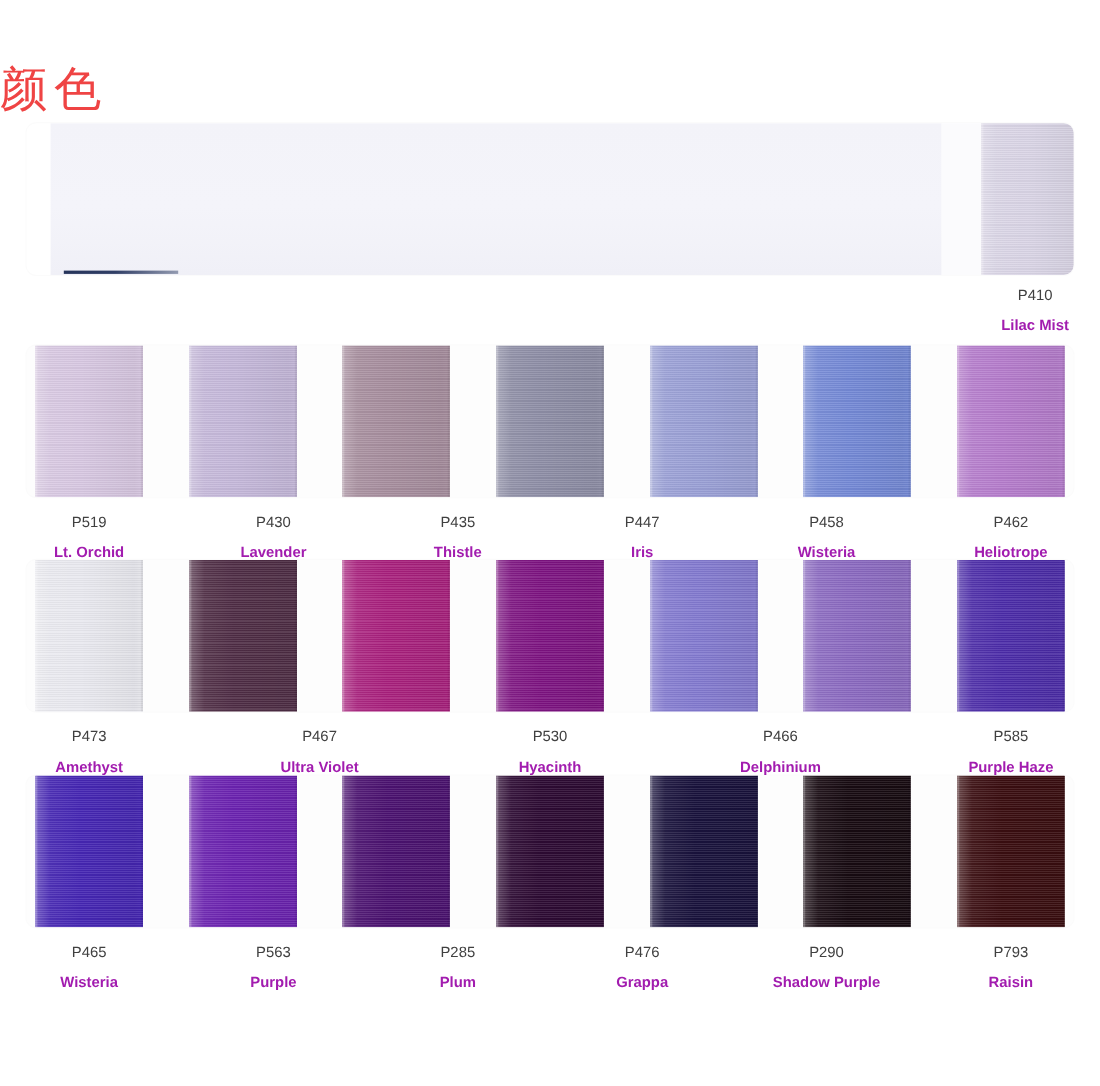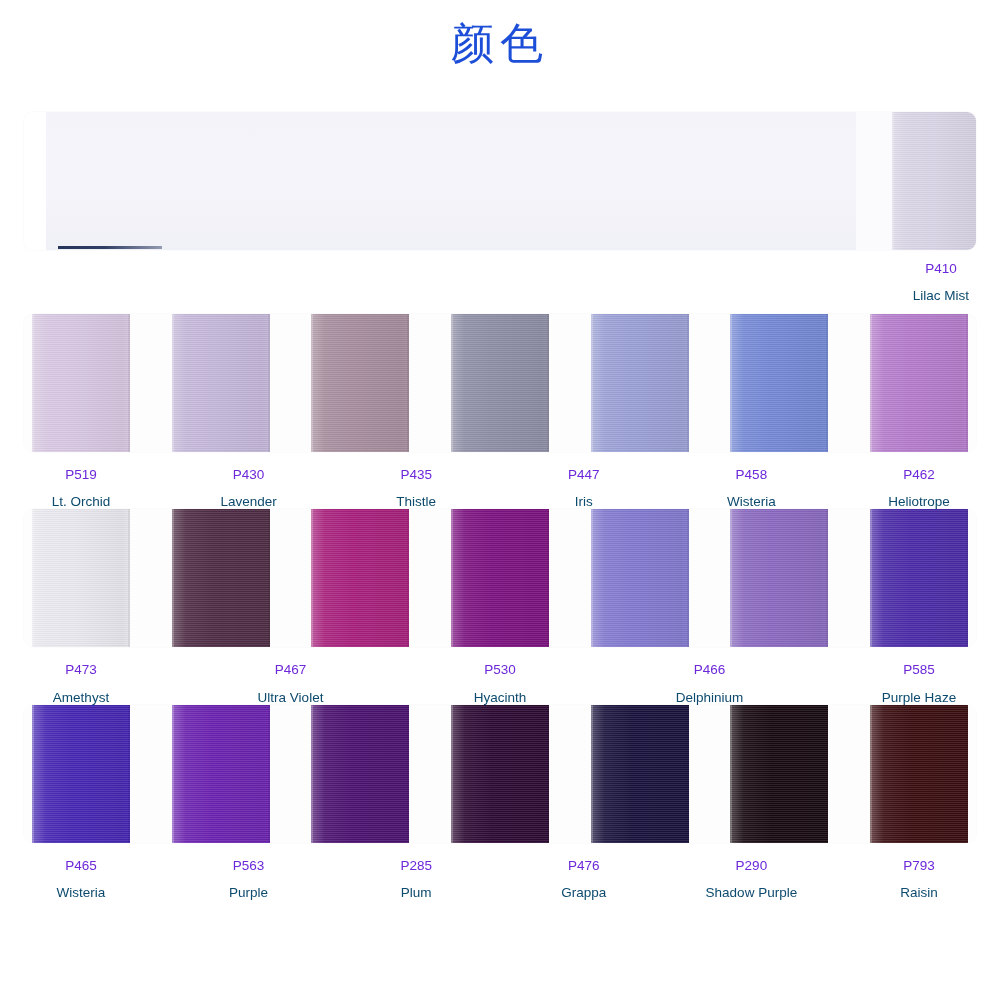--- a/index.html
+++ b/index.html
@@ -11,25 +11,24 @@
     width: 1000px;
     height: 987px;
     font-family: "Liberation Sans", sans-serif;
     overflow: hidden;
     position: relative;
   }
 
   
   .page-title {
     width: 100%;
-    text-align: center;
     font-size: 43px;
     line-height: 1;
-    color: #1d4ed8;
-    padding-top: 22px;
+    color: #ef4444;
+    padding-top: 60px;
     letter-spacing: 6px;
     font-weight: 400;
     font-family: "DejaVu Sans", sans-serif;
   }
 
   
   .board {
     position: absolute;
     left: 0;
     top: 112px;
@@ -155,30 +154,31 @@
     gap: 20px;
   }
   .label-cell {
     width: 98px;
     flex: 0 0 98px;
     text-align: center;
     padding-top: 16px;
   }
   .label-code {
     font-size: 13.5px;
-    color: #6d28d9;
+    color: #404040;
     line-height: 1.05;
     white-space: nowrap;
   }
   .label-name {
     font-size: 13.5px;
-    color: #0c4a6e;
+    color: #a21caf;
     line-height: 1.05;
     padding-top: 13px;
     white-space: nowrap;
+    font-weight: bold;
   }
   
   .labels-single {
     display: block;
     width: 952px;
     margin: 0 auto;
     box-sizing: border-box;
     position: relative;
     height: 64px;
   }

